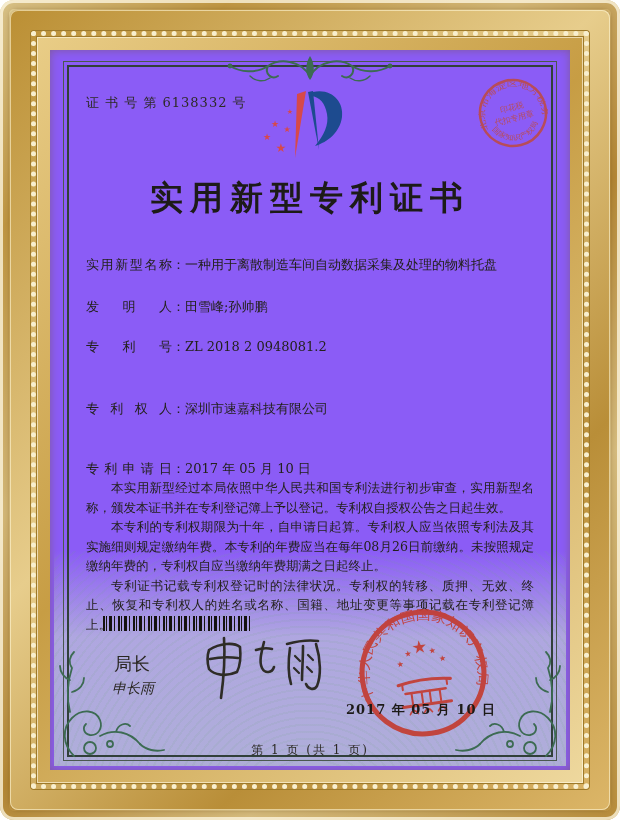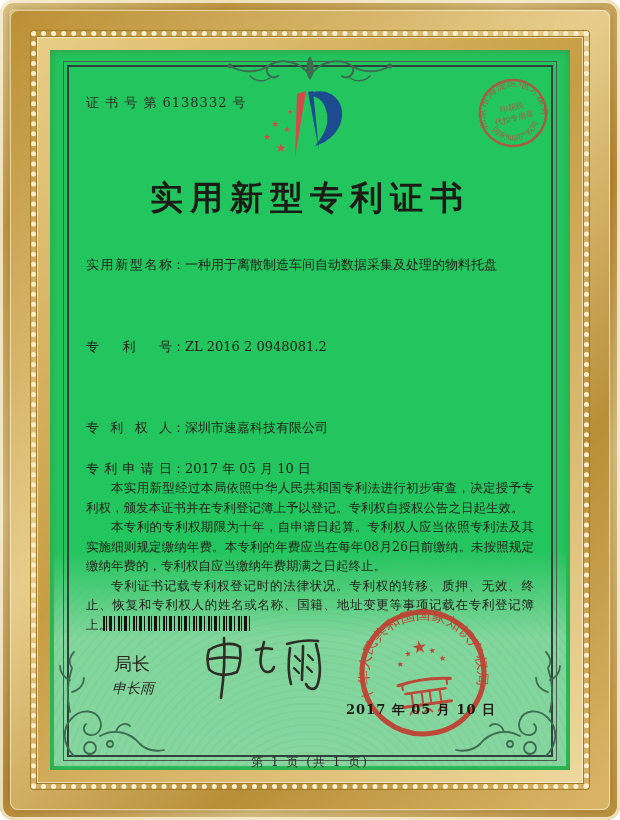--- a/index.html
+++ b/index.html
@@ -11,21 +11,21 @@
     background:linear-gradient(135deg,#f0dfa8 0%,#cfa64e 16%,#e9d193 36%,#c0923c 55%,#ecd79c 74%,#c59a45 100%);
     box-shadow:inset 0 0 0 3px rgba(255,250,230,.75), inset 0 0 0 9px rgba(140,100,30,.25);}
   .frame-bevel{position:absolute;inset:10px;border-radius:8px;
     background:linear-gradient(315deg,#dcb668 0%,#b98e38 28%,#e7cd8c 58%,#bb8f34 100%);
     box-shadow:inset 0 0 0 1px rgba(255,246,214,.6), 0 0 5px rgba(90,60,10,.45);}
   .bead{position:absolute;inset:31px;border:5px dotted #f8efcf;border-radius:3px;
     box-shadow:0 0 0 1px #9e7a2a, inset 0 0 0 1px #9e7a2a;}
   .frame-inner{position:absolute;inset:37px;
     background:linear-gradient(135deg,#e9cd87,#c79d44 45%,#eed89e);
     box-shadow:inset 0 0 0 1px rgba(255,248,225,.65);}
-  .paper{position:absolute;inset:50px;background:#22c55e;
+  .paper{position:absolute;inset:50px;background:#8b5cf6;
     box-shadow:inset 0 0 10px rgba(110,85,30,.42);}
 
   
   .border-outer{position:absolute;left:13px;right:13px;top:11px;bottom:9px;border:1px solid #4a584e;}
   .border-inner{position:absolute;left:17px;right:17px;top:15px;bottom:13px;border:2px solid #31403a;}
   .tint{position:absolute;left:4px;right:4px;bottom:4px;height:215px;
     background:linear-gradient(180deg,rgba(208,230,208,0),rgba(205,228,206,.55) 40%,rgba(197,224,200,.62));}
   .tint::after{content:"";position:absolute;inset:0;
     background:repeating-radial-gradient(circle at 50% 130%, rgba(110,165,125,.10) 0 2px, transparent 2px 7px);}
   .ornament-top{position:absolute;left:170px;top:-4px;width:180px;height:52px;}
@@ -49,21 +49,21 @@
     background:repeating-linear-gradient(90deg,#15130f 0 2px,transparent 2px 3px,#15130f 3px 4px,
       transparent 4px 6px,#15130f 6px 9px,transparent 9px 11px,#15130f 11px 12px,transparent 12px 15px);}
   .issuer-title{left:64px;top:602px;font-size:18px;color:#2a2722;
     font-family:"DejaVu Sans","Liberation Sans",sans-serif;}
   .issuer-name{left:62px;top:630px;font-size:14px;color:#2a2722;
     font-family:"DejaVu Sans","Liberation Sans",sans-serif;font-style:italic;}
   .signature{left:140px;top:578px;width:138px;height:78px;}
   .seal{left:306px;top:556px;width:134px;height:134px;transform:rotate(-8deg);opacity:.9;}
   .seal-date{left:296px;top:651px;width:150px;font-size:13px;font-weight:600;
     letter-spacing:1px;color:#1c1a17;}
-  .footer{left:0;right:0;top:692px;text-align:center;font-size:12px;color:#2c2a25;letter-spacing:2px;margin-top:12px;}
+  .footer{left:0;right:0;top:692px;text-align:center;font-size:12px;color:#2c2a25;letter-spacing:2px;}
   svg{display:block;}
 </style>
 </head>
 <body>
 
 <div class="photo">
   <div class="frame"></div>
   <div class="frame-bevel"></div>
   <div class="bead"></div>
   <div class="frame-inner"></div>
@@ -137,32 +137,35 @@
       </text>
       <text x="39" y="36" font-size="8" text-anchor="middle" fill="var(--stamp_red)">印花税</text>
       <text x="39" y="47" font-size="8" text-anchor="middle" fill="var(--stamp_red)">代扣专用章</text>
     </svg>
 
     <div class="abs field" style="top:206px">
       <span class="f-label">实用新型名称</span><span>：</span><span>一种用于离散制造车间自动数据采集及处理的物料托盘</span>
     </div>
 
     <div class="abs title">实用新型专利证书</div>
+    <div class="abs field" style="top:248px">
+      <span class="f-label">发明人</span><span>：</span><span>田雪峰;孙帅鹏</span>
+    </div>
     <div class="abs field" style="top:288px">
-      <span class="f-label">专利号</span><span>：</span><span>ZL 2016 2 0948081.2</span>
-    </div>
-    <div class="abs field" style="top:369px">
+      <span class="f-label">专利号</span><span>：</span><span>ZL 2018 2 0948081.2</span>
+    </div>
+    <div class="abs field" style="top:350px">
       <span class="f-label">专利权人</span><span>：</span><span>深圳市速嘉科技有限公司</span>
     </div>
     <div class="abs field" style="top:410px">
       <span class="f-label">专利申请日</span><span>：</span><span>2017 年 05 月 10 日</span>
     </div>
 
     <div class="abs paras">
-      <p>本实用新型经过本局依照中华人民共和国专利法进行初步审查，决定授予专利权，颁发本证书并在专利登记簿上予以登记。专利权自授权公告之日起生效。</p>
+      <p>本实用新型经过本局依照中华人民共和国专利法进行初步审查，实用新型名称，颁发本证书并在专利登记簿上予以登记。专利权自授权公告之日起生效。</p>
       <p>本专利的专利权期限为十年，自申请日起算。专利权人应当依照专利法及其实施细则规定缴纳年费。本专利的年费应当在每年08月26日前缴纳。未按照规定缴纳年费的，专利权自应当缴纳年费期满之日起终止。</p>
       <p>专利证书记载专利权登记时的法律状况。专利权的转移、质押、无效、终止、恢复和专利权人的姓名或名称、国籍、地址变更等事项记载在专利登记簿上。</p>
     </div>
 
     <div class="abs barcode"></div>
 
     <div class="abs issuer-title">局长</div>
     <div class="abs issuer-name">申长雨</div>
 
     <svg class="abs signature" viewBox="0 0 138 78">

